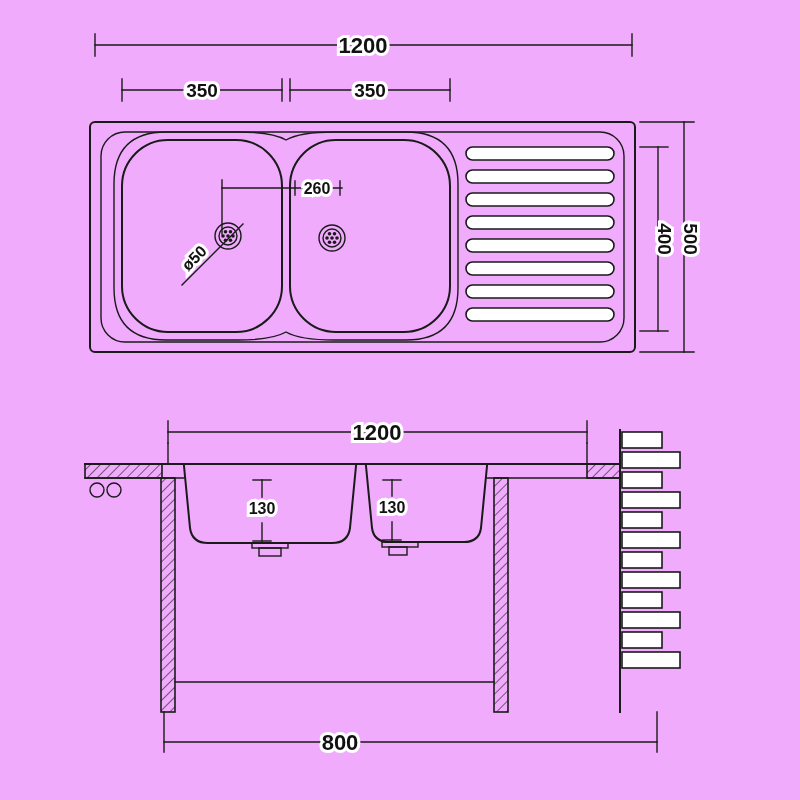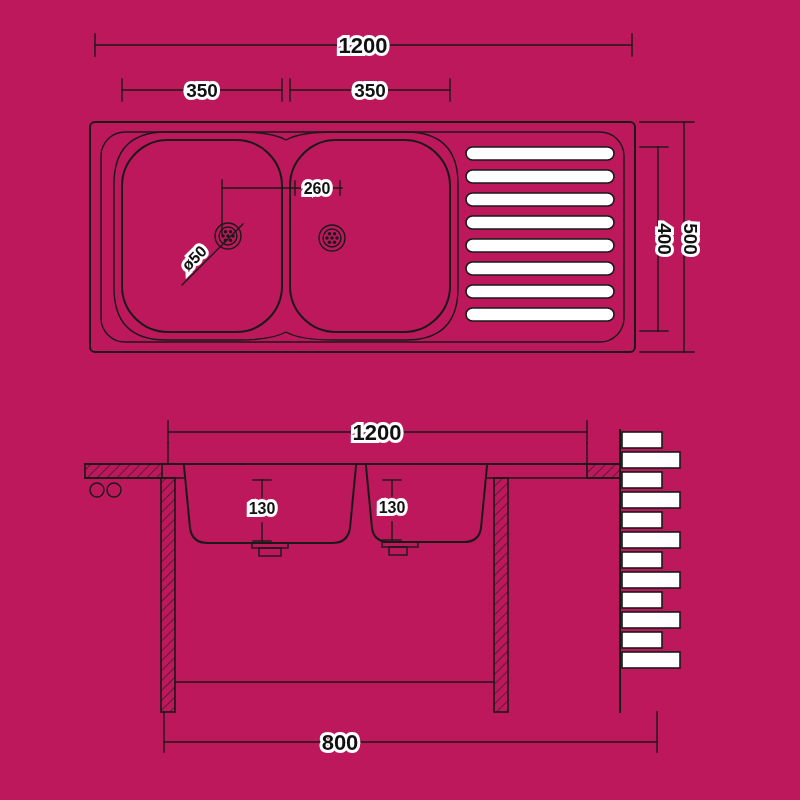--- a/index.html
+++ b/index.html
@@ -1,16 +1,16 @@
 <!DOCTYPE html>
 <html><head>
 <meta charset="utf-8">
 <style>
   html,body{margin:0;padding:0;background:#ffffff;}
-  .page{width:800px;height:800px;background:#be185d;position:relative;}
+  .page{width:800px;height:800px;background:#f0abfc;position:relative;}
   svg{display:block;}
   .ln{stroke:#1a1a1a;stroke-width:2;fill:none;stroke-linecap:square;}
   .thin{stroke:#1a1a1a;stroke-width:1.4;fill:none;stroke-linecap:square;}
   .dimln{stroke:#1a1a1a;stroke-width:1.4;fill:none;stroke-linecap:square;}
   .rib{stroke:#1a1a1a;stroke-width:1.6;fill:#ffffff;}
   .brick{stroke:#1a1a1a;stroke-width:1.6;fill:#ffffff;}
   .hatched{fill:url(#hatch);stroke:#1a1a1a;stroke-width:1.6;}
   text.dim{
     font-family:"Liberation Sans","DejaVu Sans",sans-serif;
     font-weight:bold;

